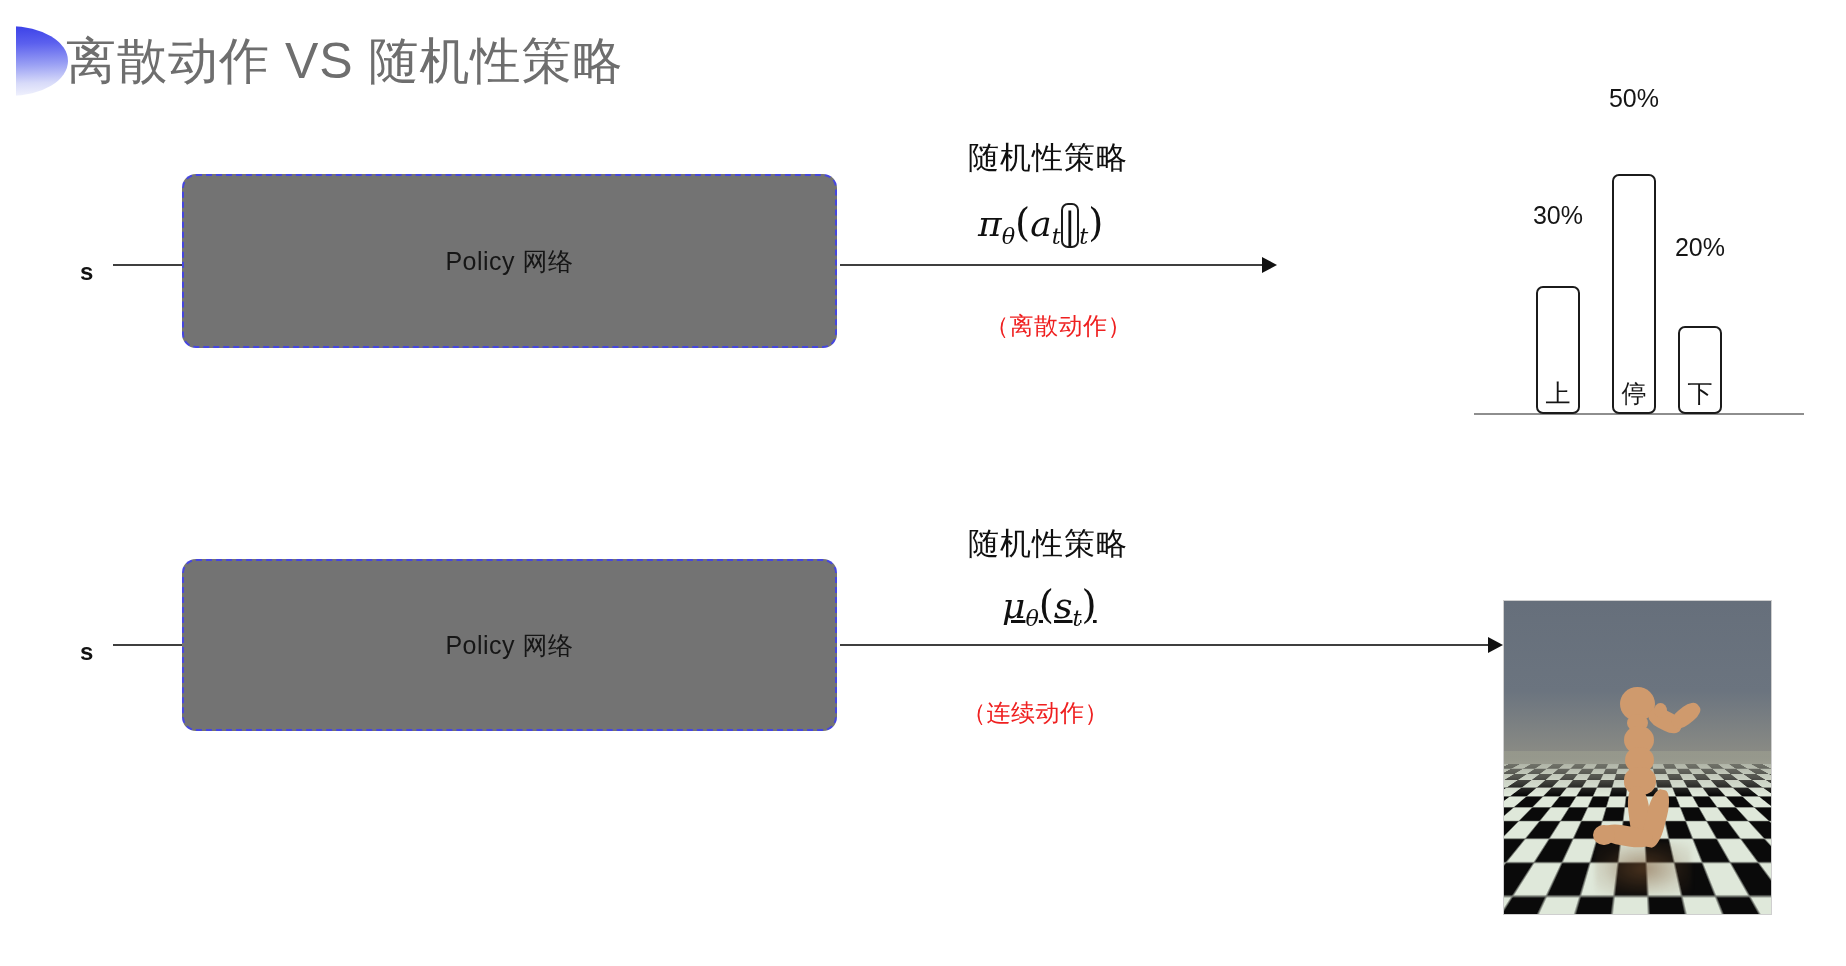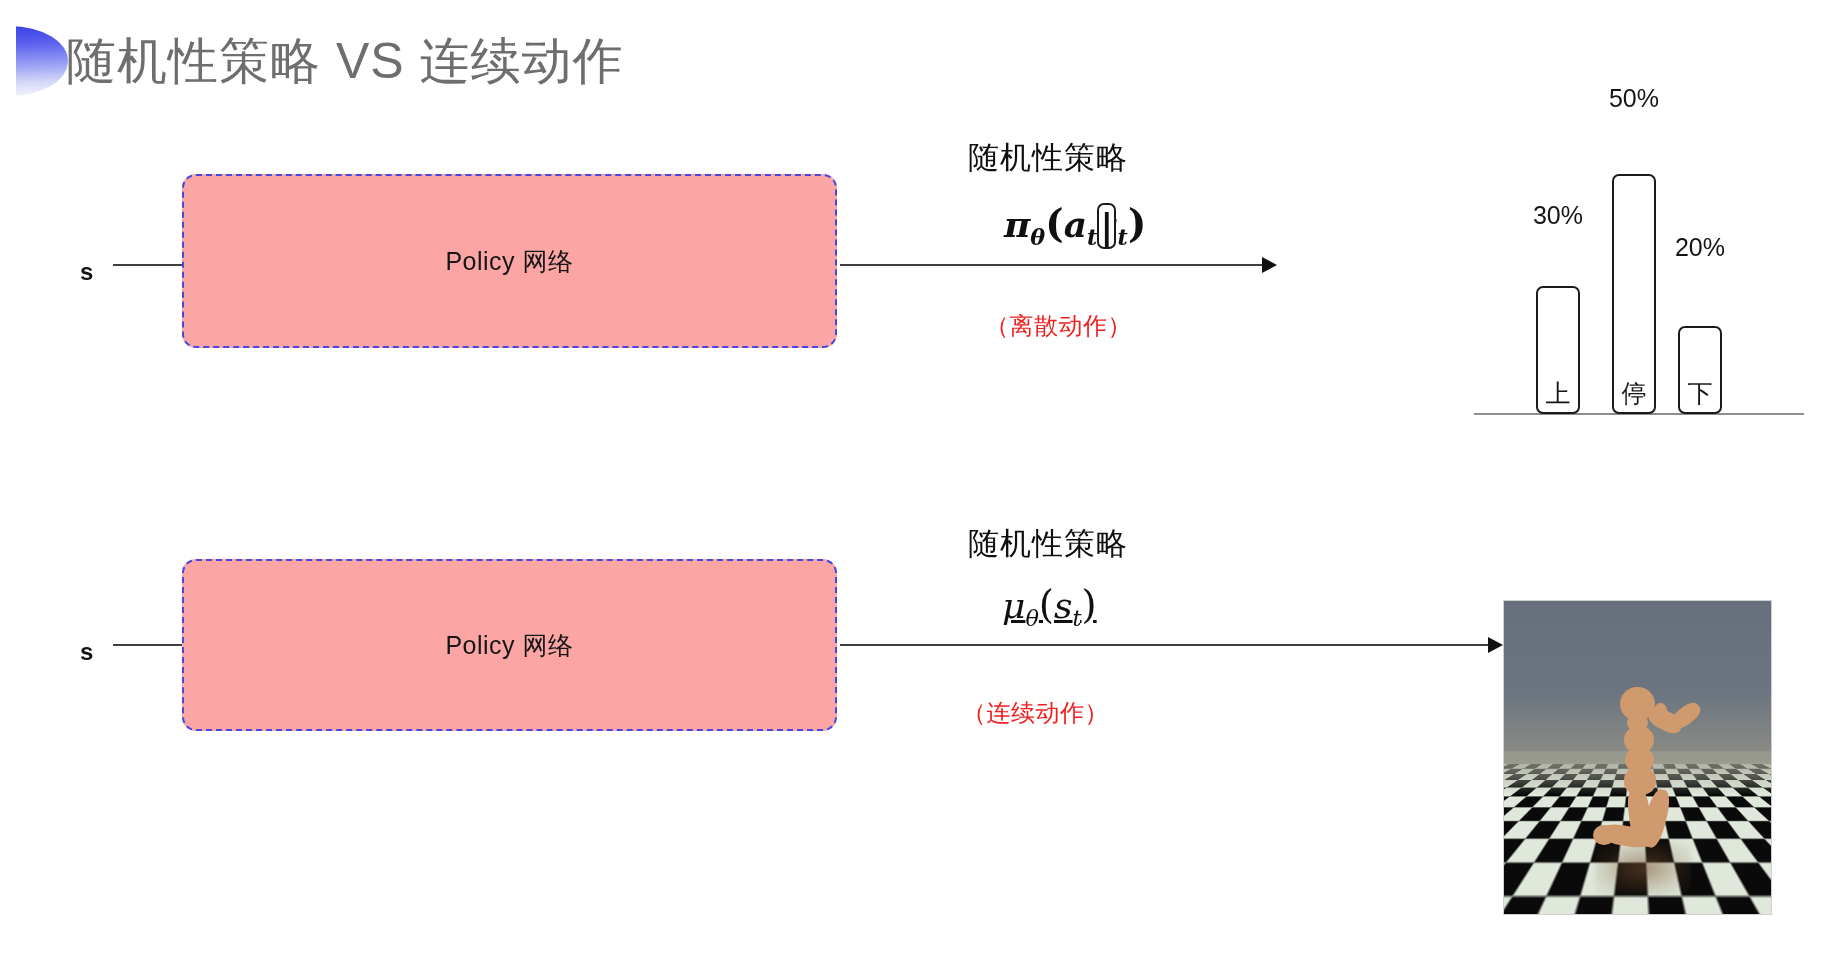--- a/index.html
+++ b/index.html
@@ -79,21 +79,21 @@
     border-top: 7px solid transparent;
     border-bottom: 7px solid transparent;
   }
 
   
   .policy-box {
     position: absolute;
     box-sizing: border-box;
     border: 2.5px dashed #4646e0;
     border-radius: 14px;
-    background: #fca5a5;
+    background: #737373;
     display: flex;
     align-items: center;
     justify-content: center;
   }
   .policy-label {
     font-size: 25px;
     color: #161616;
     letter-spacing: 0.5px;
     white-space: nowrap;
   }
@@ -232,37 +232,37 @@
     left: 34%; top: 77%;
     width: 36%; height: 17%;
     background: radial-gradient(ellipse at 50% 50%, rgba(120,80,45,0.55) 0%, rgba(120,80,45,0.15) 60%, rgba(0,0,0,0) 100%);
     filter: blur(2px);
   }
 </style>
 </head>
 <body>
 
 <div class="title-bullet"></div>
-<div class="slide-title">随机性策略 VS 连续动作</div>
+<div class="slide-title">离散动作 VS 随机性策略</div>
 
 <div class="row row-top">
 
   <div class="input-label" style="left:80px; top:110px;">s</div>
 
   <div class="in-arrow" style="left:113px; top:114px; width:88px;"></div>
 
   <div class="policy-box" style="left:182px; top:24px; width:655px; height:174px;">
     <span class="policy-label">Policy 网络</span>
   </div>
 
   <div class="out-arrow" style="left:840px; top:114px; width:434px;"></div>
 
   <div class="annot-title" style="left:968px; top:-13px;">随机性策略</div>
 
-  <div class="annot-formula" style="left:1004px; top:50px;font-weight:bold;">
+  <div class="annot-formula" style="left:978px; top:50px;">
     <span>π</span><span class="sub">θ</span><span class="paren">(</span><span>a</span><span class="sub">t</span><span class="bar">|</span><span>s</span><span class="sub">t</span><span class="paren">)</span>
   </div>
 
   <div class="annot-note" style="left:985px; top:160px;text-align:center;">（离散动作）</div>
 </div>
 
 <div class="chart">
 
   <div class="chart-axis"></div>
 

